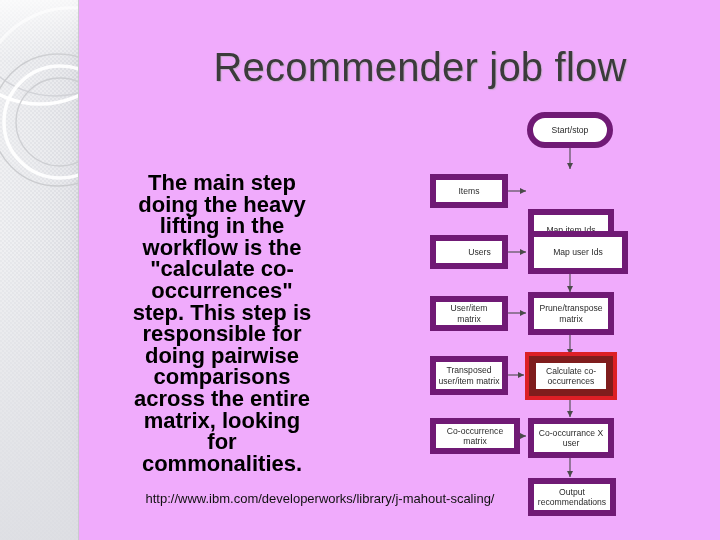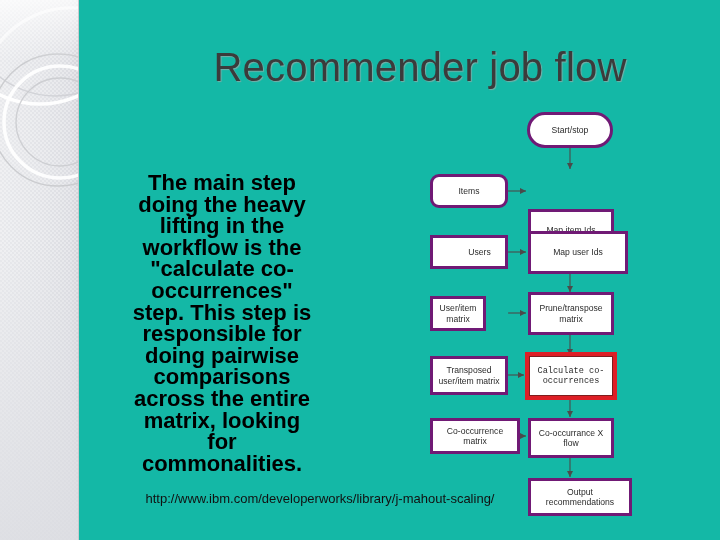--- a/index.html
+++ b/index.html
@@ -5,21 +5,21 @@
   html, body {
     margin: 0;
     padding: 0;
     background: #ffffff;
   }
   #slide {
     position: relative;
     width: 720px;
     height: 540px;
     overflow: hidden;
-    background: #14b8a6;
+    background: #f0abfc;
     font-family: "Liberation Sans", sans-serif;
   }
 
   
   #sidebar {
     position: absolute;
     left: 0; top: 0;
     width: 79px;
     height: 540px;
     background: linear-gradient(to right, #e8e9ec 0%, #e2e3e7 55%, #dcdde2 88%, #d2d3d9 100%);
@@ -96,40 +96,39 @@
   #flow {
     position: absolute;
     left: 405px;
     top: 100px;
     width: 300px;
     height: 425px;
   }
   .node {
     position: absolute;
     box-sizing: border-box;
-    border: 3px solid #701a75;
+    border: 6px solid #701a75;
     background: #ffffff;
     color: #2b2b2b;
     font-size: 8.6px;
     line-height: 10.2px;
     display: flex;
     align-items: center;
     justify-content: center;
     text-align: center;
     padding: 1px 2px;
   }
   .node.pill {
     border-radius: 18px;
   }
   .node.hl {
-    border: 1px solid #7f1d1d;
+    border: 7px solid #7f1d1d;
     outline: none;
     box-shadow: 0 0 0 4px #dd1f26;
     z-index: 3;
-    font-family: Liberation Mono, monospace;
   }
   #flow svg.wires {
     position: absolute;
     left: 0; top: 0;
     width: 300px; height: 425px;
     overflow: visible;
   }
 </style>
 </head>
 <body>
@@ -184,39 +183,39 @@
         <line x1="165" y1="296" x2="165" y2="317"></line>
 
         <line x1="103" y1="336" x2="121" y2="336"></line>
 
         <line x1="165" y1="358" x2="165" y2="377"></line>
       </g>
     </svg>
 
     <div class="node pill" style="left:122px; top:12px;  width:86px; height:36px;">Start/stop</div>
 
-    <div class="node" style="left:25px;  top:74px;  width:78px; height:34px;border-radius:9px;">Items</div>
+    <div class="node" style="left:25px;  top:74px;  width:78px; height:34px;">Items</div>
 
     <div class="node" style="left:123px; top:70px;  width:86px; height:43px;margin-top:39px;">Map item Ids</div>
 
     <div class="node" style="left:25px;  top:135px; width:78px; height:34px;padding-left:23px;">Users</div>
 
     <div class="node" style="left:123px; top:131px; width:100px; height:43px;">Map user Ids</div>
 
-    <div class="node" style="left:25px;  top:196px; width:56px; height:35px;">User/item matrix</div>
+    <div class="node" style="left:25px;  top:196px; width:78px; height:35px;">User/item matrix</div>
 
     <div class="node" style="left:25px;  top:256px; width:78px; height:39px;">Transposed user/item matrix</div>
 
     <div class="node" style="left:123px; top:192px; width:86px; height:43px;">Prune/transpose matrix</div>
 
     <div class="node hl" style="left:124px; top:256px; width:84px; height:40px;">Calculate co-occurrences</div>
 
     <div class="node" style="left:25px;  top:318px; width:90px; height:36px;">Co-occurrence matrix</div>
 
-    <div class="node" style="left:123px; top:318px; width:86px; height:40px;">Co-occurrance X flow</div>
-
-    <div class="node" style="left:123px; top:378px; width:104px; height:38px;">Output recommendations</div>
+    <div class="node" style="left:123px; top:318px; width:86px; height:40px;">Co-occurrance X user</div>
+
+    <div class="node" style="left:123px; top:378px; width:88px; height:38px;">Output recommendations</div>
 
   </div>
 
   <div id="footer">http://www.ibm.com/developerworks/library/j-mahout-scaling/</div>
 
 </div>
 
 </body></html>

